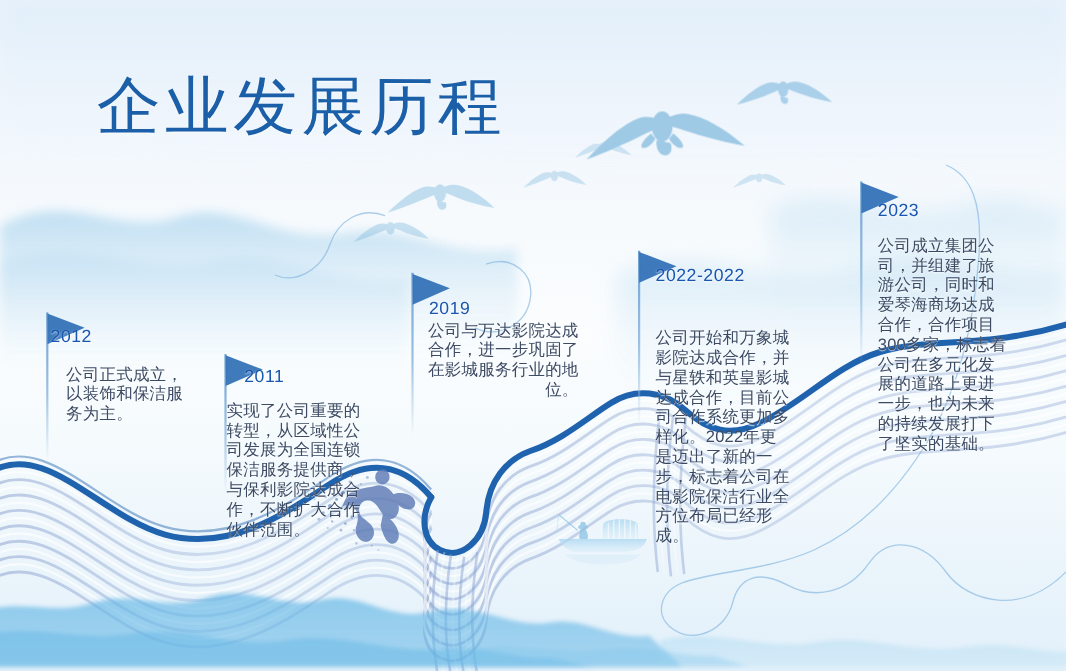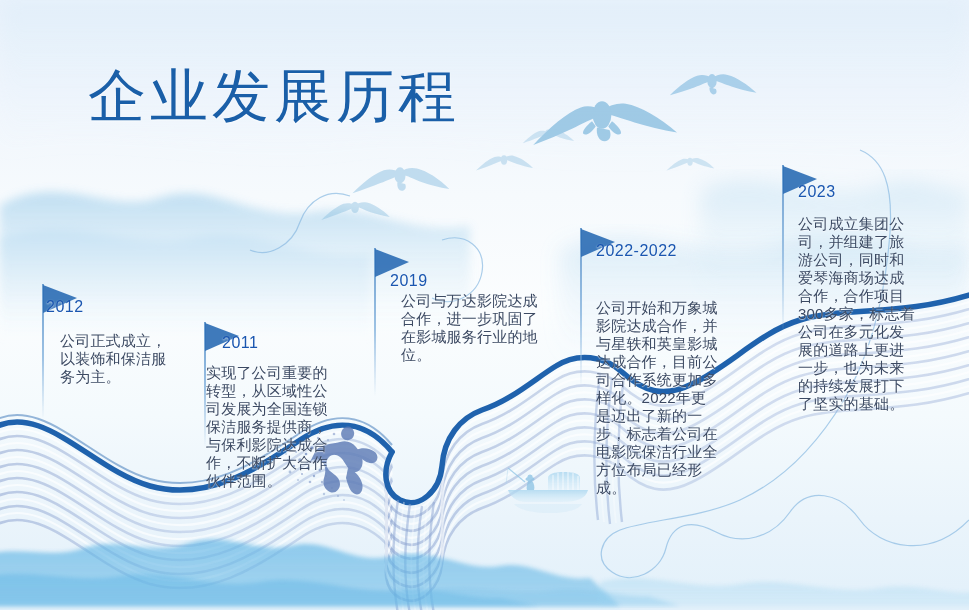--- a/index.html
+++ b/index.html
@@ -434,21 +434,21 @@
   </div>
 
   <div class="milestone" style="left:374px; top:248px;">
     <div class="flag-wrap" style="width:60px; height:150px;">
       <div class="pole" style="height:148px;"></div>
       <svg class="pennant" width="40" height="34" viewBox="0 0 40 34">
         <path d="M0,1 L34,14 L0,29 Z" fill="#2f6fb5" opacity=".92"></path>
       </svg>
     </div>
     <div class="year" style="left:16px; top:12px;margin-top:12px;">2019</div>
-    <div class="desc" style="left:27px; top:44px; width:148px;">公司与万达影院达成合作，进一步巩固了在影城服务行业的地位。</div>
+    <div class="desc" style="left:4px; top:44px; width:148px;text-align:right;">公司与万达影院达成合作，进一步巩固了在影城服务行业的地位。</div>
   </div>
 
   <div class="milestone" style="left:580px; top:228px;">
     <div class="flag-wrap" style="width:60px; height:160px;">
       <div class="pole" style="height:158px;"></div>
       <svg class="pennant" width="40" height="34" viewBox="0 0 40 34">
         <path d="M0,1 L34,14 L0,29 Z" fill="#2f6fb5" opacity=".92"></path>
       </svg>
     </div>
     <div class="year" style="left:16px; top:14px;">2022-2022</div>

